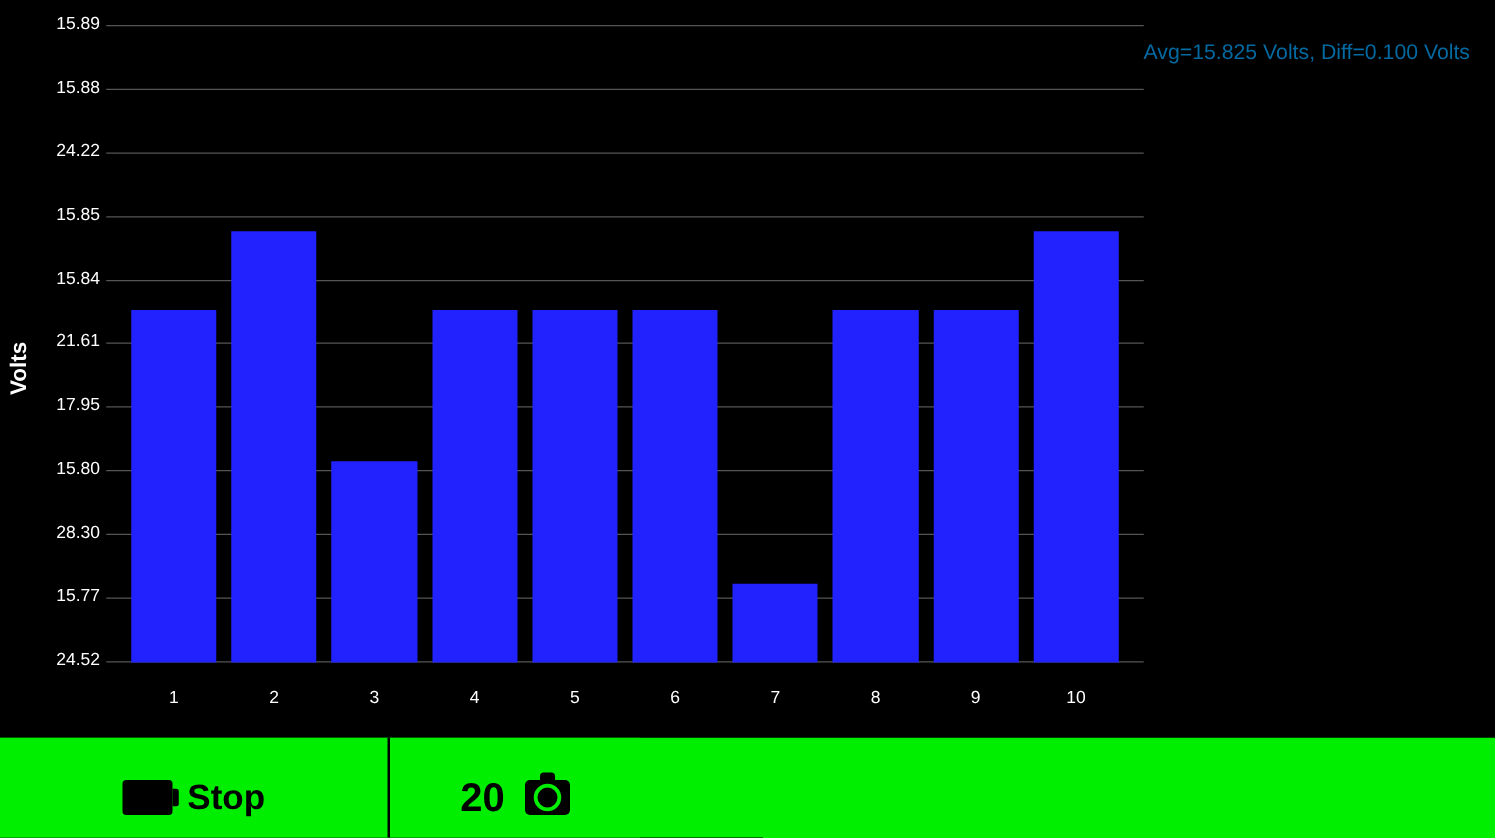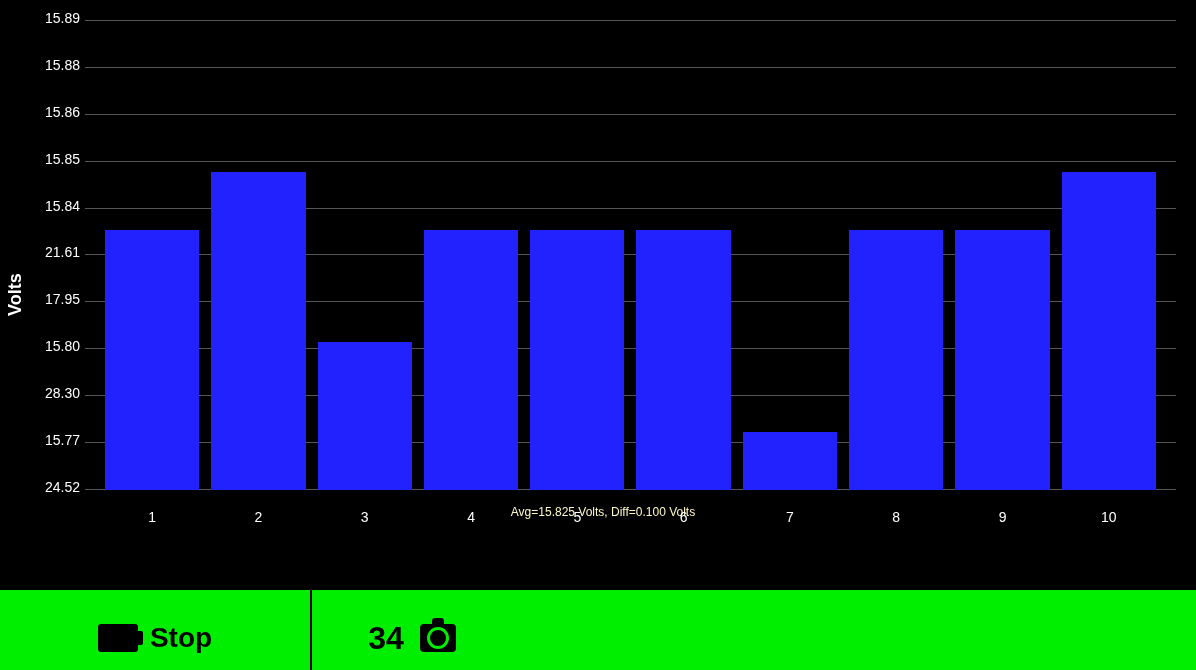--- a/index.html
+++ b/index.html
@@ -30,21 +30,21 @@
       display: flex;
       align-items: center;
       justify-content: center;
       width: 30px;
       padding: 10px 0;
     }
 
     .chart-inner {
       flex: 1;
       display: flex;
-      flex-direction: column;
+      flex-direction: row;
       padding: 20px 20px 60px 0;
       position: relative;
     }
 
     .grid-and-bars {
       flex: 1;
       position: relative;
     }
 
     .grid-lines {
@@ -109,22 +109,22 @@
 
     .x-label {
       flex: 1;
       text-align: center;
       font-size: 14px;
       color: #fff;
     }
 
     .subtitle {
       text-align: center;
-      color: #fef9c3;
-      font-size: 12px;
+      color: #0369a1;
+      font-size: 17px;
       padding: 8px 0 4px 0;
       height: 40px;
       display: flex;
       align-items: center;
       justify-content: center;
     }
 
     
     .bottom-bar {
       width: 1196px;
@@ -239,21 +239,21 @@
   <div class="chart-inner">
     <div class="grid-and-bars">
       <div class="grid-lines" id="grid-lines">
           <div class="grid-line">
             <span class="y-tick">15.89</span>
           </div>
           <div class="grid-line">
             <span class="y-tick">15.88</span>
           </div>
           <div class="grid-line">
-            <span class="y-tick">15.86</span>
+            <span class="y-tick">24.22</span>
           </div>
           <div class="grid-line">
             <span class="y-tick">15.85</span>
           </div>
           <div class="grid-line">
             <span class="y-tick">15.84</span>
           </div>
           <div class="grid-line">
             <span class="y-tick">21.61</span>
           </div>
@@ -321,20 +321,20 @@
     <div class="subtitle">Avg=15.825 Volts, Diff=0.100 Volts</div>
   </div>
 </div>
 
 <div class="bottom-bar">
   <div class="bottom-left">
     <div class="battery-icon"></div>
     <button class="stop-btn">Stop</button>
   </div>
   <div class="bottom-right">
-    <span class="count-text">34</span>
+    <span class="count-text">20</span>
     <div style="position:relative;">
       <div class="camera-icon">
         <div class="camera-icon-notch"></div>
       </div>
     </div>
   </div>
 </div>
 
 </body></html>

